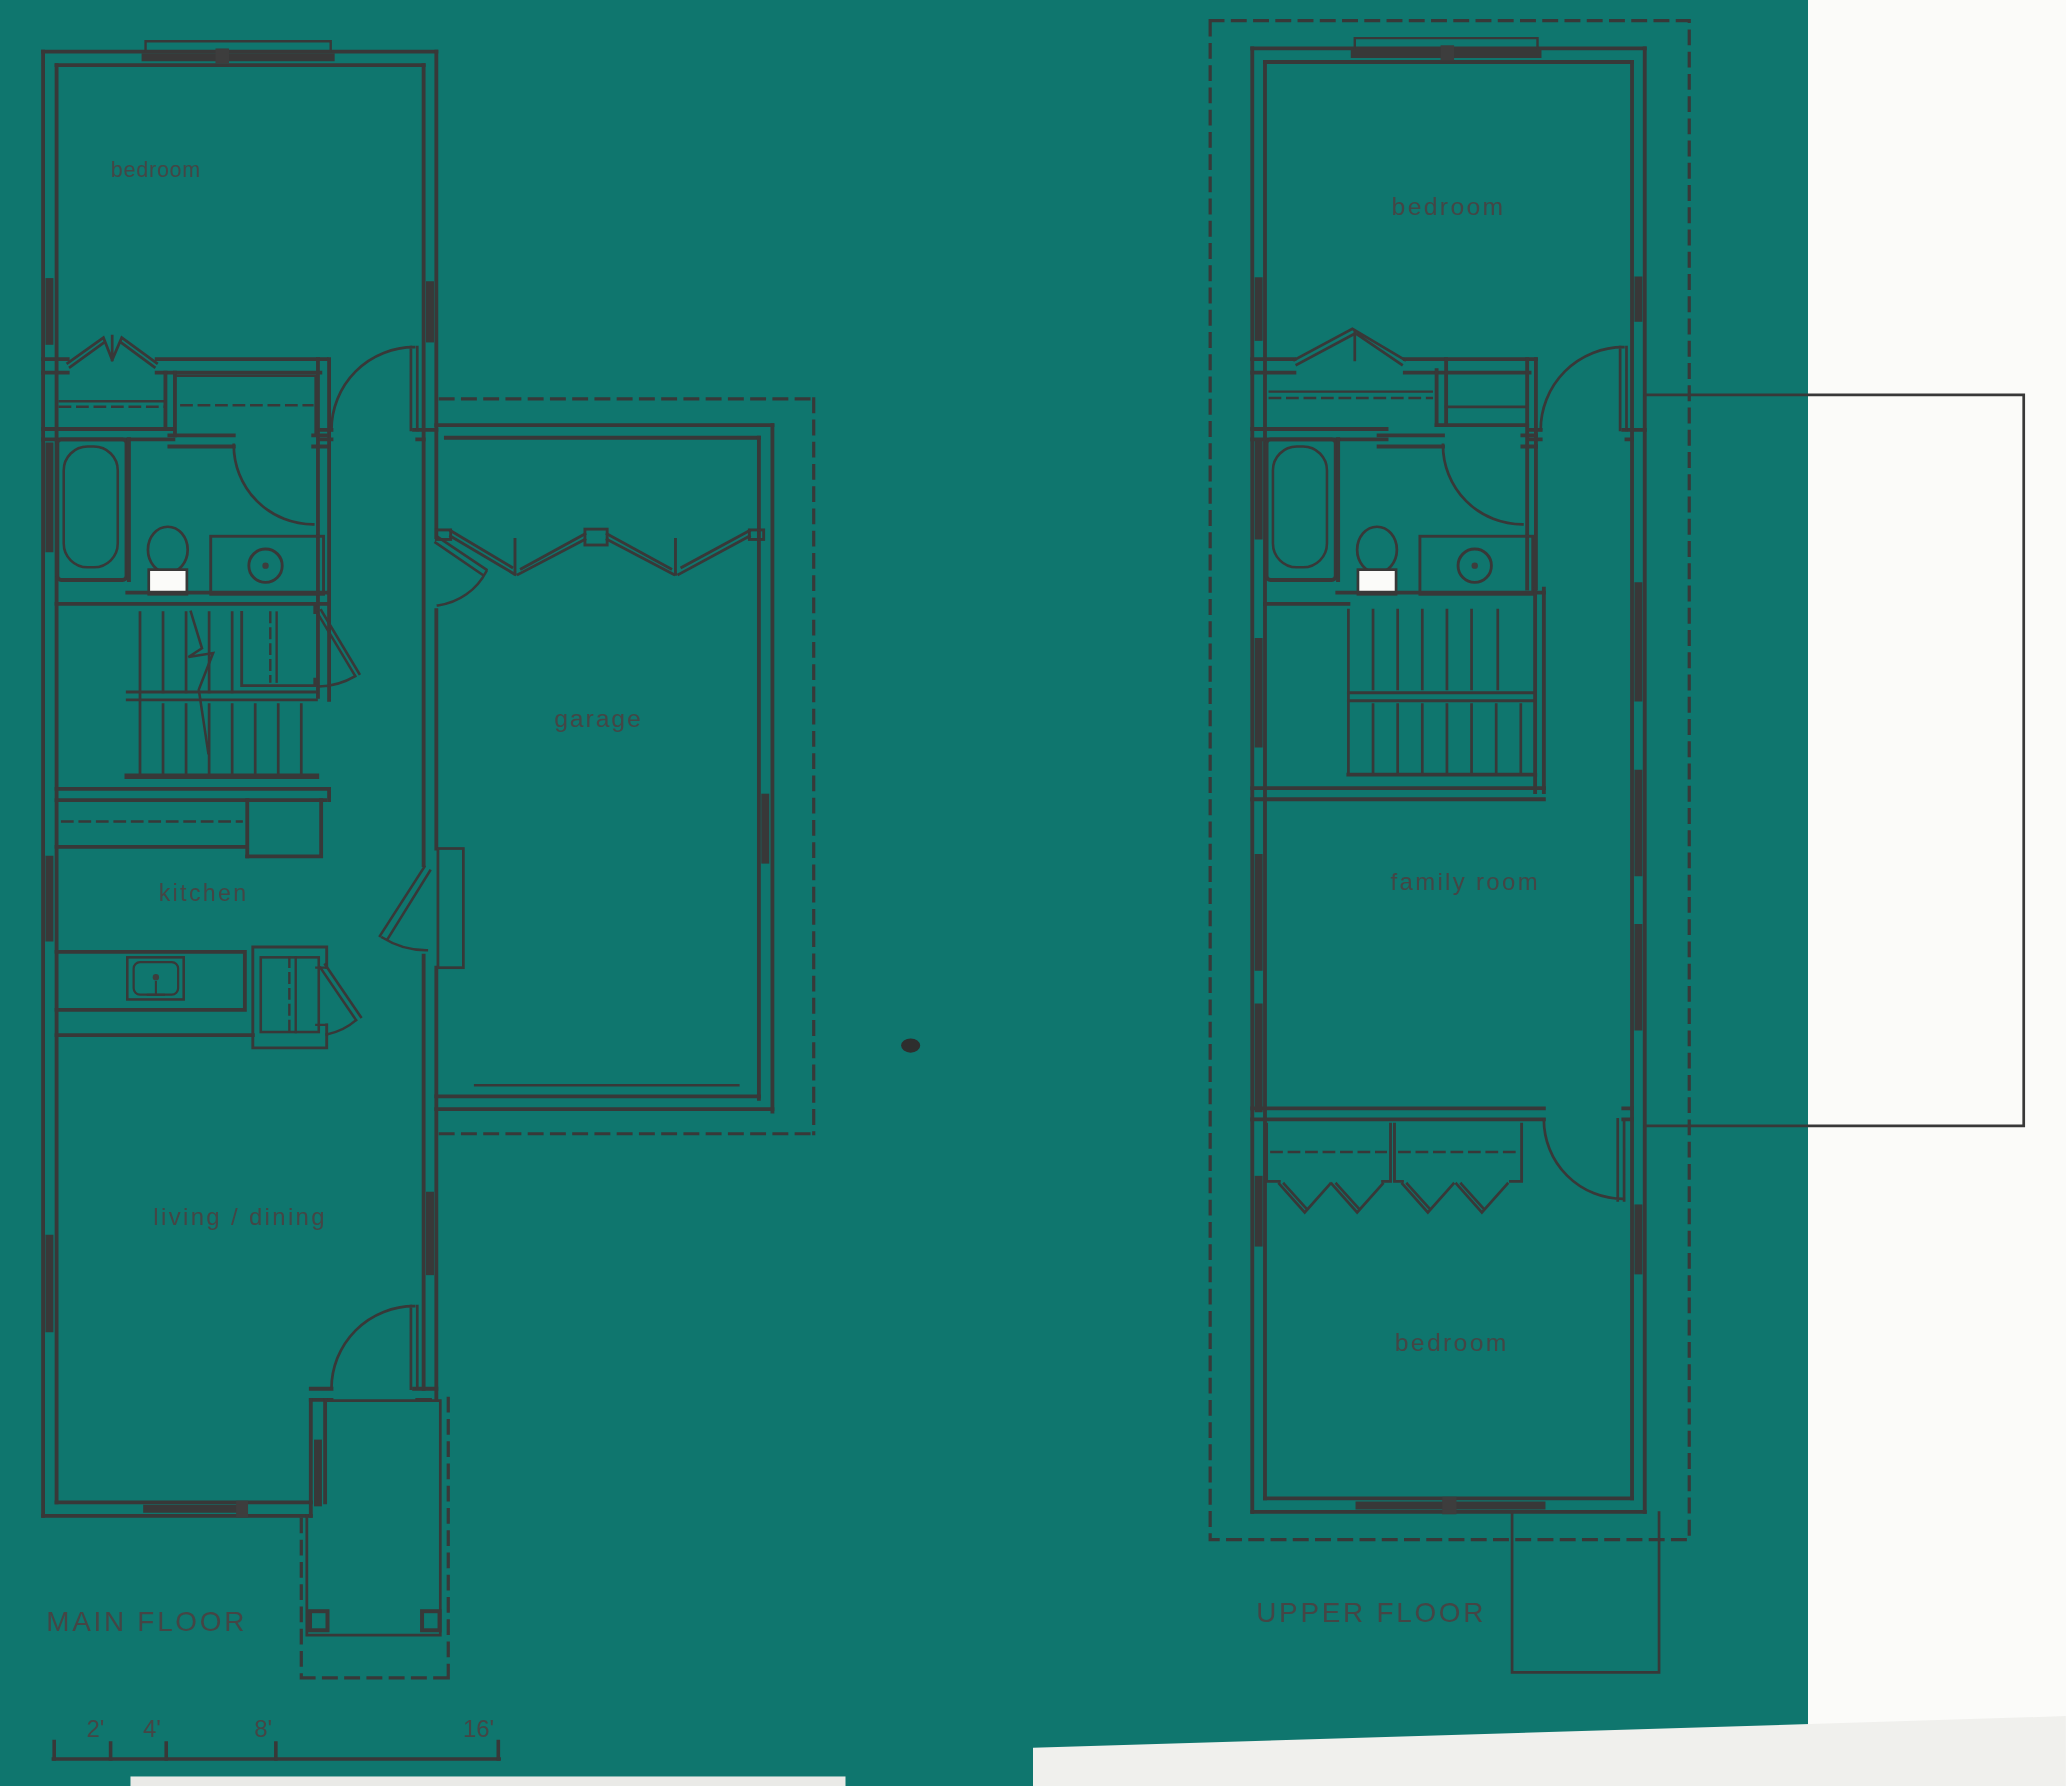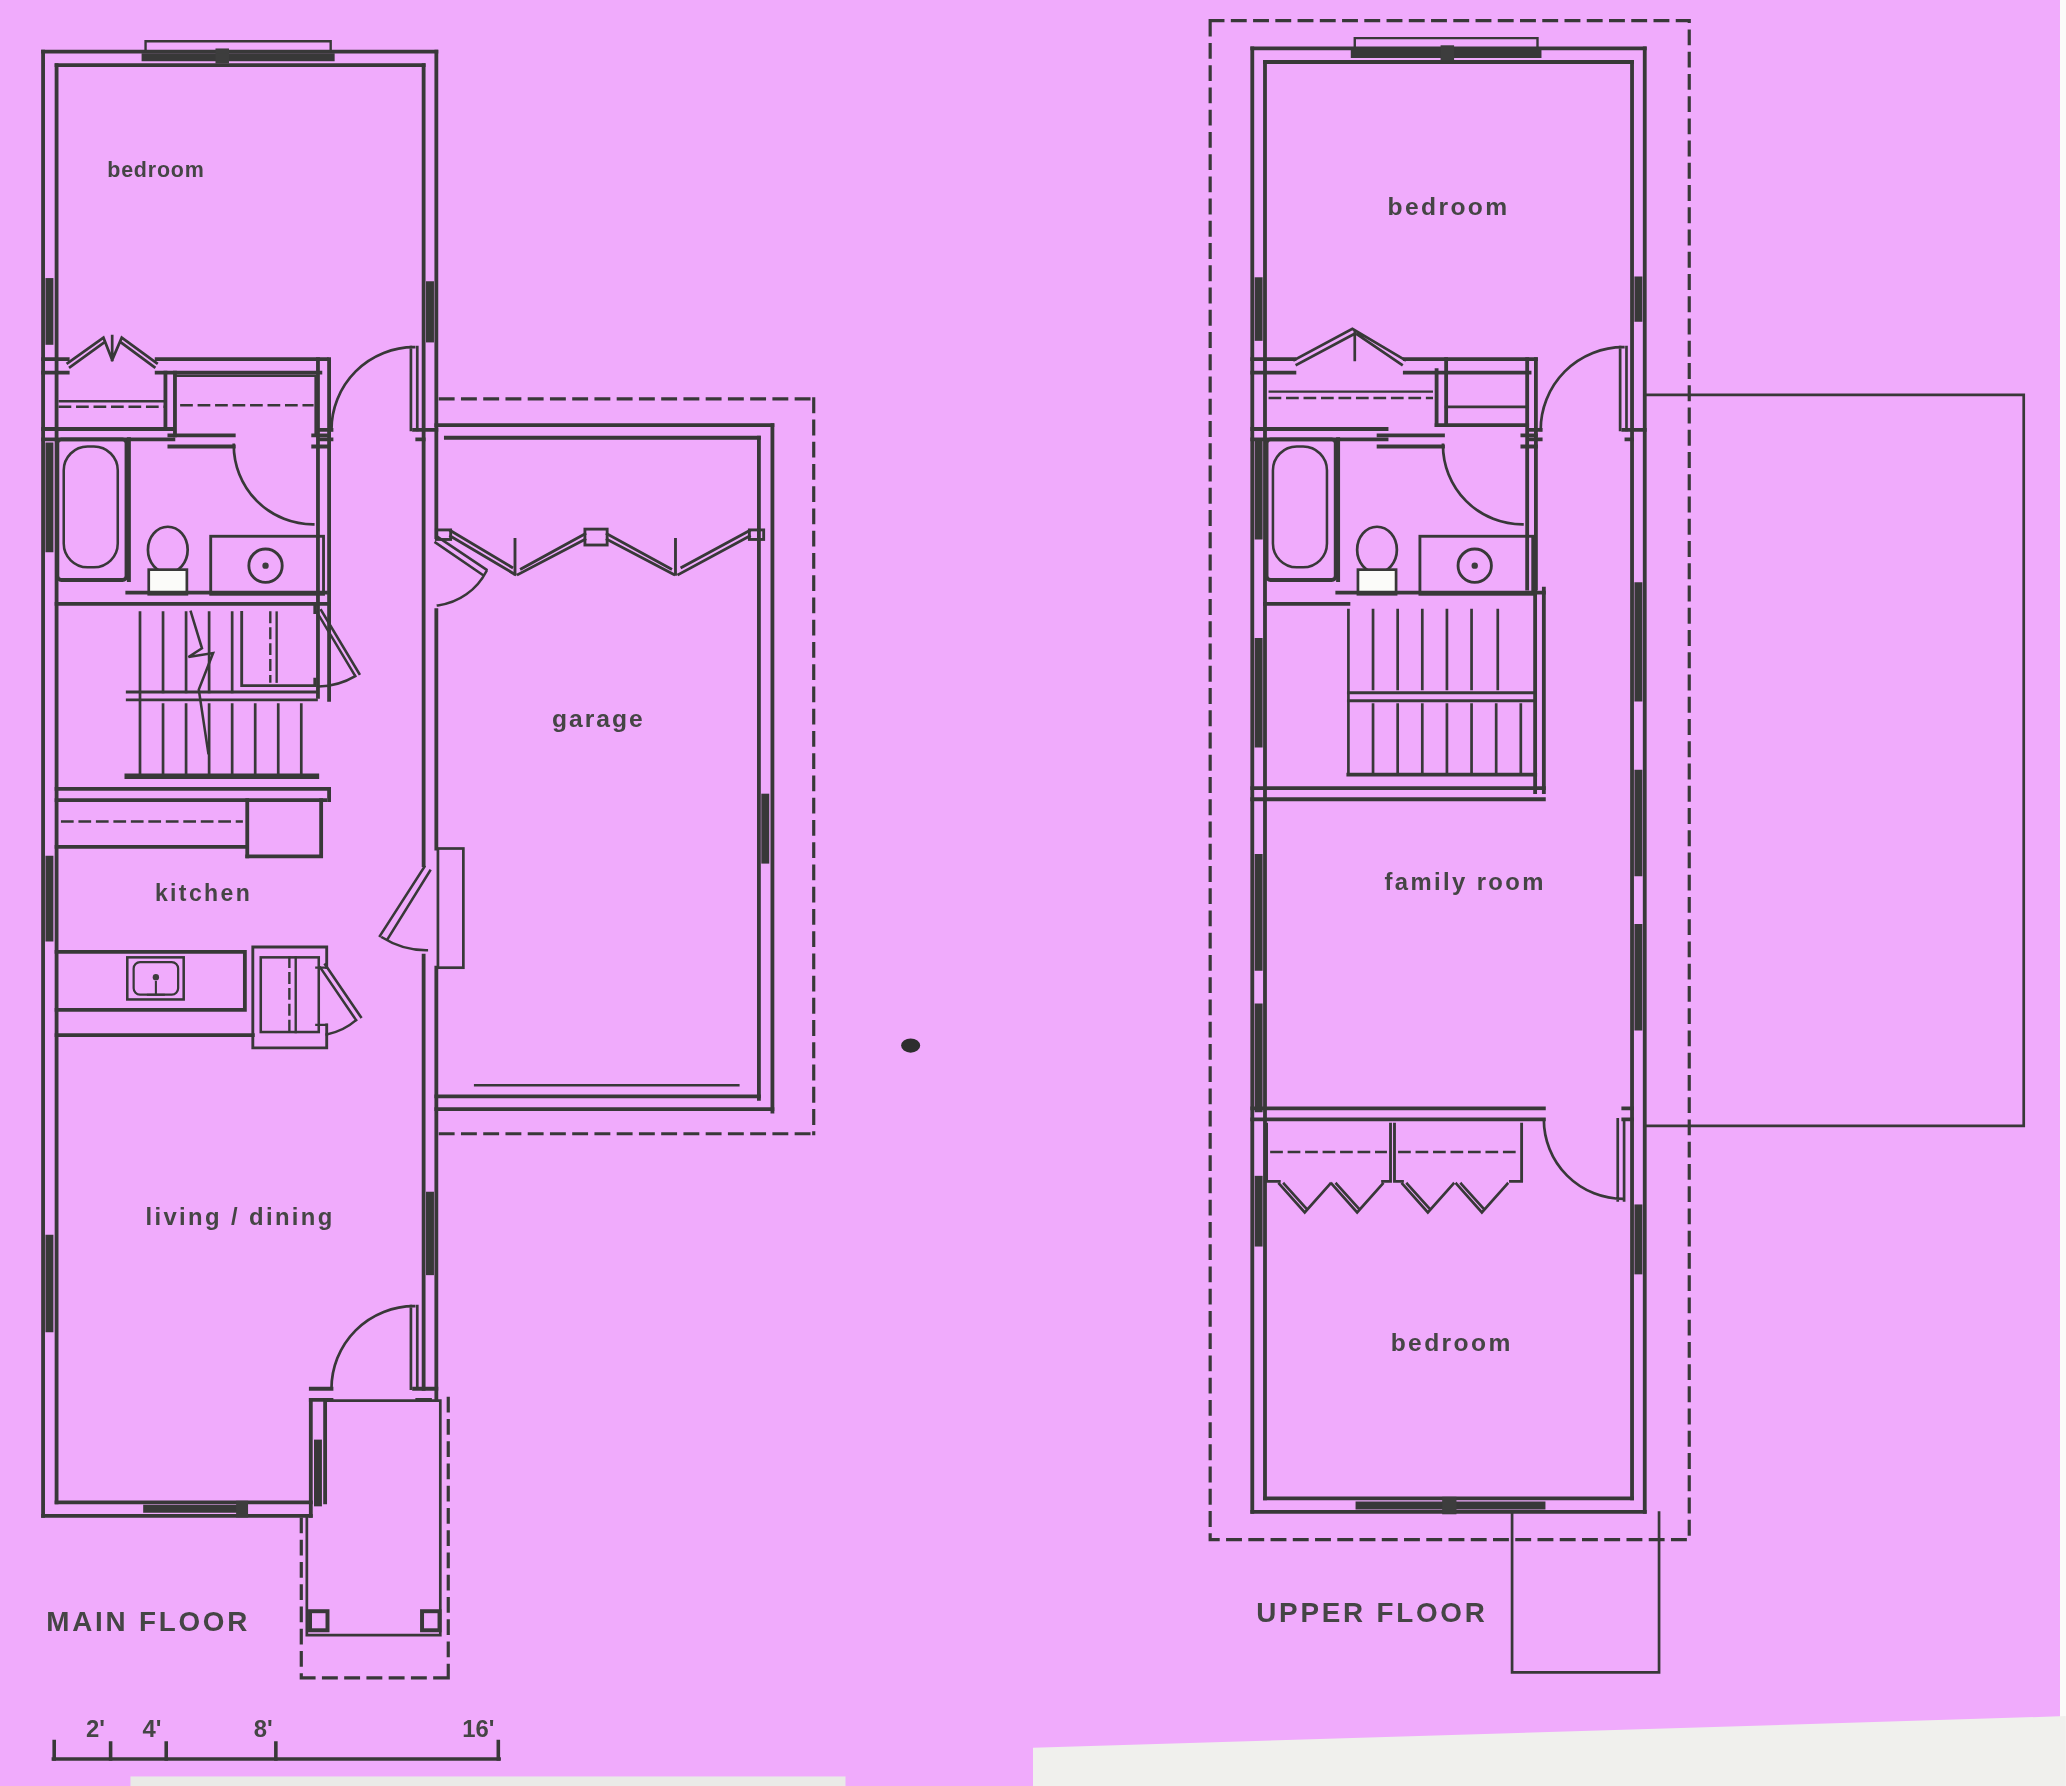--- a/index.html
+++ b/index.html
@@ -1,17 +1,17 @@
 <!DOCTYPE html>
 <html style="font-size:12.7px"><head>
 <meta charset="utf-8">
 <style>
   html,body{margin:0;padding:0;background:#fbfbf9;}
-  .page{position:relative;width:2060px;height:1786px;background:#f0abfc;
-        font-family:"Liberation Sans", sans-serif;font-weight:bold;}
+  .page{position:relative;width:1808px;height:1786px;background:#0f766e;
+        font-family:"Liberation Sans", sans-serif;}
   svg{position:absolute;left:0;top:0;}
   text{fill:#454545;}
 </style>
 </head>
 <body>
 <div class="page">
 <svg width="2066" height="1786" viewBox="0 0 2600 2248">
 <g stroke="#383838" fill="none" stroke-width="4.8" stroke-linecap="square">
 
 <path d="M54,65 V1908 M71,82 V1891"></path>

